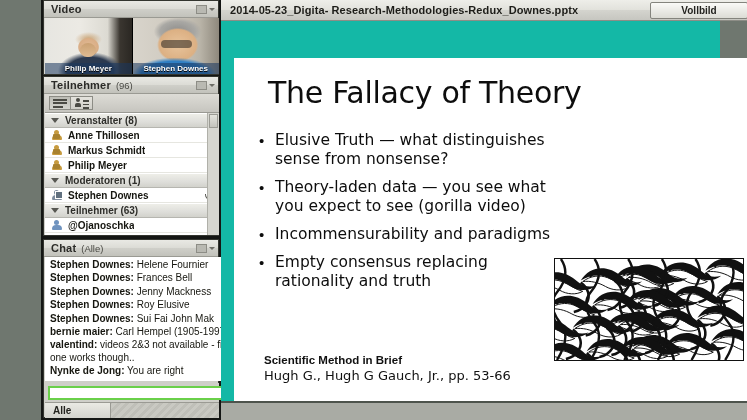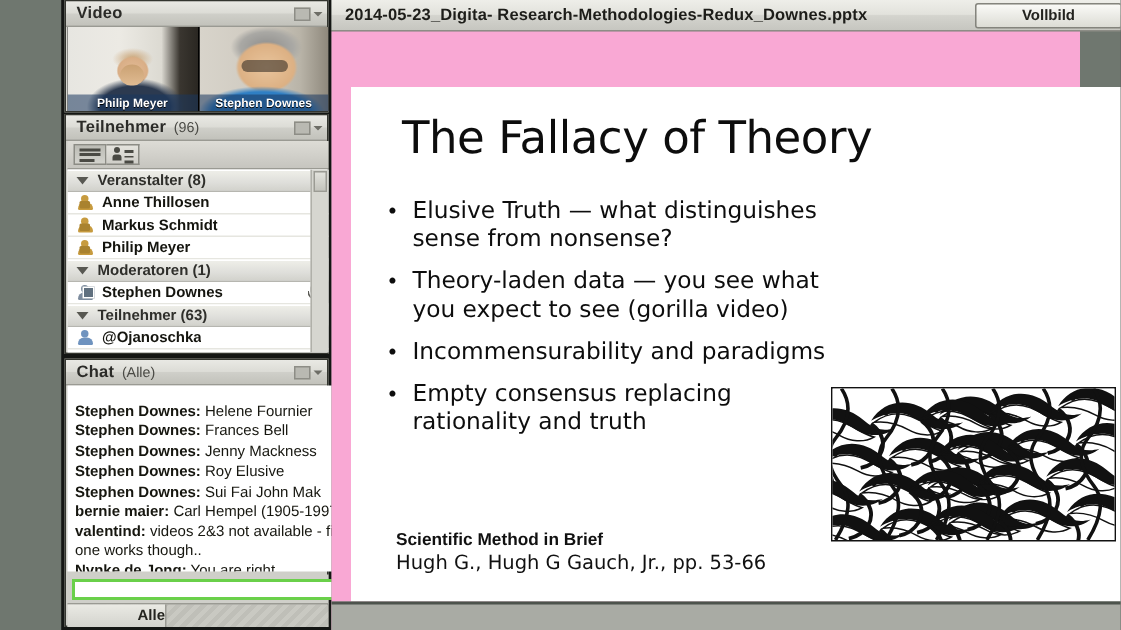--- a/index.html
+++ b/index.html
@@ -113,53 +113,53 @@
   .mic{position:relative;width:12px;height:11px;margin-right:4px;}
   .mic .cap{position:absolute;left:4px;top:0;width:4px;height:6px;border-radius:2px;background:#5a5a54;}
   .mic .arc{position:absolute;left:1.5px;top:4px;width:9px;height:5px;border:1.5px solid #5a5a54;border-top:none;border-radius:0 0 6px 6px;}
   .mic .st{position:absolute;left:5px;top:9px;width:2px;height:2px;background:#5a5a54;}
   .scroll{position:absolute;right:0;top:0;width:11px;height:100%;background:#d6d6d0;border-left:1px solid #b0b0a9;}
   .scroll .thumb{position:absolute;left:1px;top:1px;width:9px;height:14px;
         background:linear-gradient(to bottom,#e3e3dd,#c3c3bc);border:1px solid #9b9b94;box-sizing:border-box;}
 
   
   #chatPod{top:239px;height:179px;background:#cfcfc9;}
-  .chat-body{position:absolute;left:1px;top:17px;width:202px;height:124px;background:#fff;overflow:hidden;padding:12px 3px 0 5px;box-sizing:border-box;}
+  .chat-body{position:absolute;left:1px;top:17px;width:202px;height:124px;background:#fff;overflow:hidden;padding:2px 3px 0 5px;box-sizing:border-box;}
   .msg{font-size:10px;line-height:12.4px;color:#16160f;margin-bottom:1px;}
   .msg b{font-weight:bold;}
   .chat-input-row{position:absolute;left:1px;top:143px;width:174px;height:20px;display:flex;align-items:center;
         background:#cfcfc9;padding:0 3px;box-sizing:border-box;gap:3px;}
   .chat-input{flex:1;height:14px;background:#fff;border:2px solid #6ad04a;box-sizing:border-box;}
   .chat-send{width:27px;height:16px;border:1px solid #8d8d86;box-sizing:border-box;
         background:linear-gradient(to bottom,#e9e8e2,#c9c8c2);display:flex;align-items:center;justify-content:center;}
   .bubble{width:15px;height:9px;border-radius:50%;background:#7c7c74;position:relative;}
   .bubble:after{content:"";position:absolute;left:2px;bottom:-3px;width:5px;height:4px;background:#7c7c74;
         clip-path:polygon(0 0,100% 0,60% 100%);}
   .chat-tabs{position:absolute;left:1px;top:162px;width:174px;height:15px;display:flex;
-        background:repeating-linear-gradient(135deg,#c9c9c2 0 3px,#bfbfb8 3px 6px);border-top:1px solid #9a9a93;text-align:right;}
+        background:repeating-linear-gradient(135deg,#c9c9c2 0 3px,#bfbfb8 3px 6px);border-top:1px solid #9a9a93;}
   .ctab{width:66px;height:15px;line-height:15px;font-size:10px;font-weight:bold;color:#24241f;
         background:linear-gradient(to bottom,#eaeae4,#d3d3cd);border-right:1px solid #9a9a93;padding-left:8px;box-sizing:border-box;}
 
   
   .main{position:absolute;left:180px;top:0;width:567px;height:420px;background:#6f776f;}
   .main-head{
     height:21px;display:flex;align-items:center;
     background:linear-gradient(to bottom,#eeeee9 0%,#e2e2dc 48%,#d4d4ce 52%,#c6c6c0 100%);
     border-bottom:1px solid #8d8d86;padding:0 6px 0 9px;box-sizing:border-box;
   }
   .doc-title{font-size:11px;font-weight:bold;color:#1d1d19;letter-spacing:.1px;}
   .main-head .spacer{flex:1}
   .vollbild{
     height:15px;min-width:78px;padding:0 9px;border:1px solid #84847d;border-radius:2px;
     background:linear-gradient(to bottom,#fafaf7,#dcdcd5);
     font-size:10px;font-weight:bold;color:#23231f;display:flex;align-items:center;justify-content:center;
   }
   .divider{width:1px;height:13px;background:#8d8d86;margin:0 7px;}
 
-  .stage{position:absolute;left:0;top:21px;width:499px;height:399px;background:#f9a8d4;}
+  .stage{position:absolute;left:0;top:21px;width:499px;height:399px;background:#14b8a6;}
   .slide{
     position:absolute;left:13px;top:37px;width:554px;height:343px;background:#fff;overflow:hidden;
   }
   .slide-title{
     position:absolute;left:34px;top:17px;font-size:30px;font-weight:normal;
     color:#0d0d0d;letter-spacing:-0.3px;font-family:"DejaVu Sans", sans-serif;
   }
   .bullets{position:absolute;left:23px;top:73px;width:310px;}
   .bullet{display:flex;margin-bottom:9px;}
   .bullet .dot{width:16px;flex:0 0 16px;font-size:15px;line-height:19px;color:#0d0d0d;text-align:left;padding-left:2px;}

